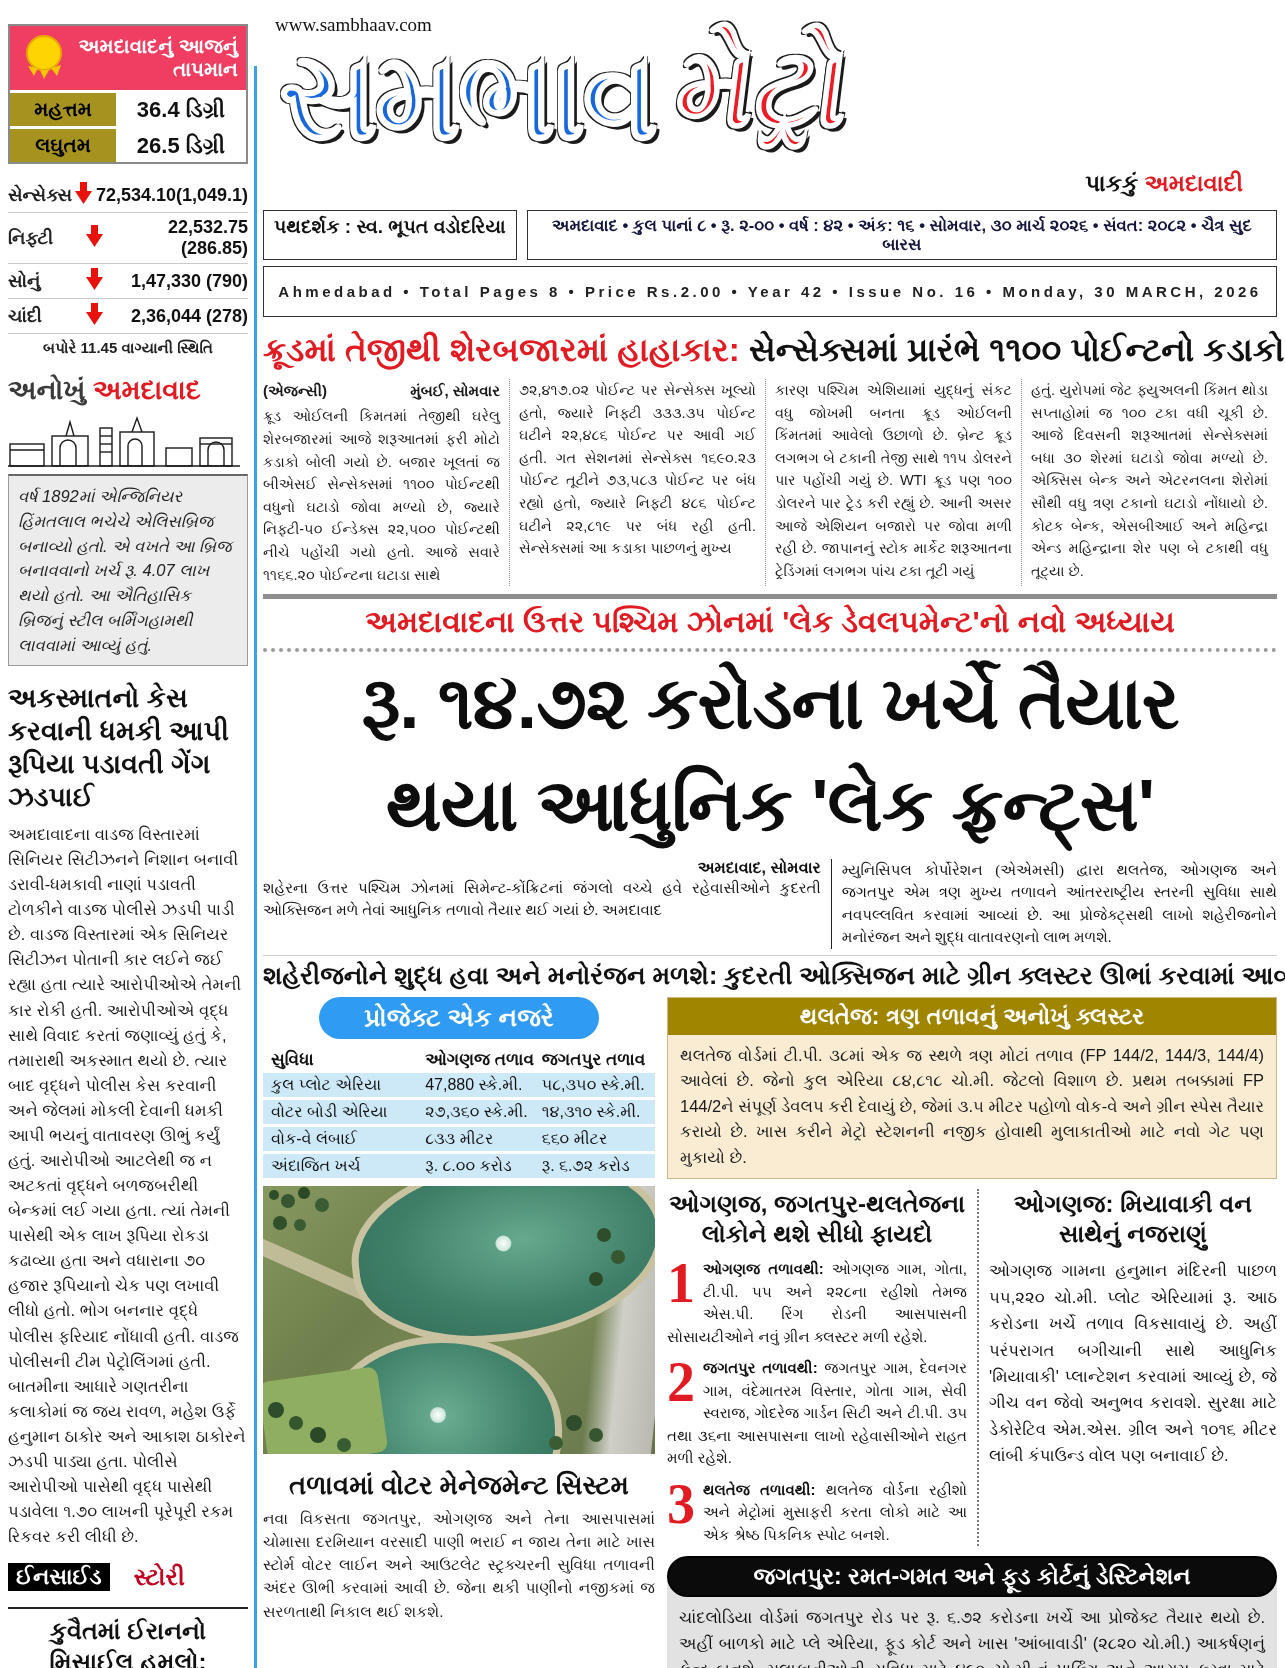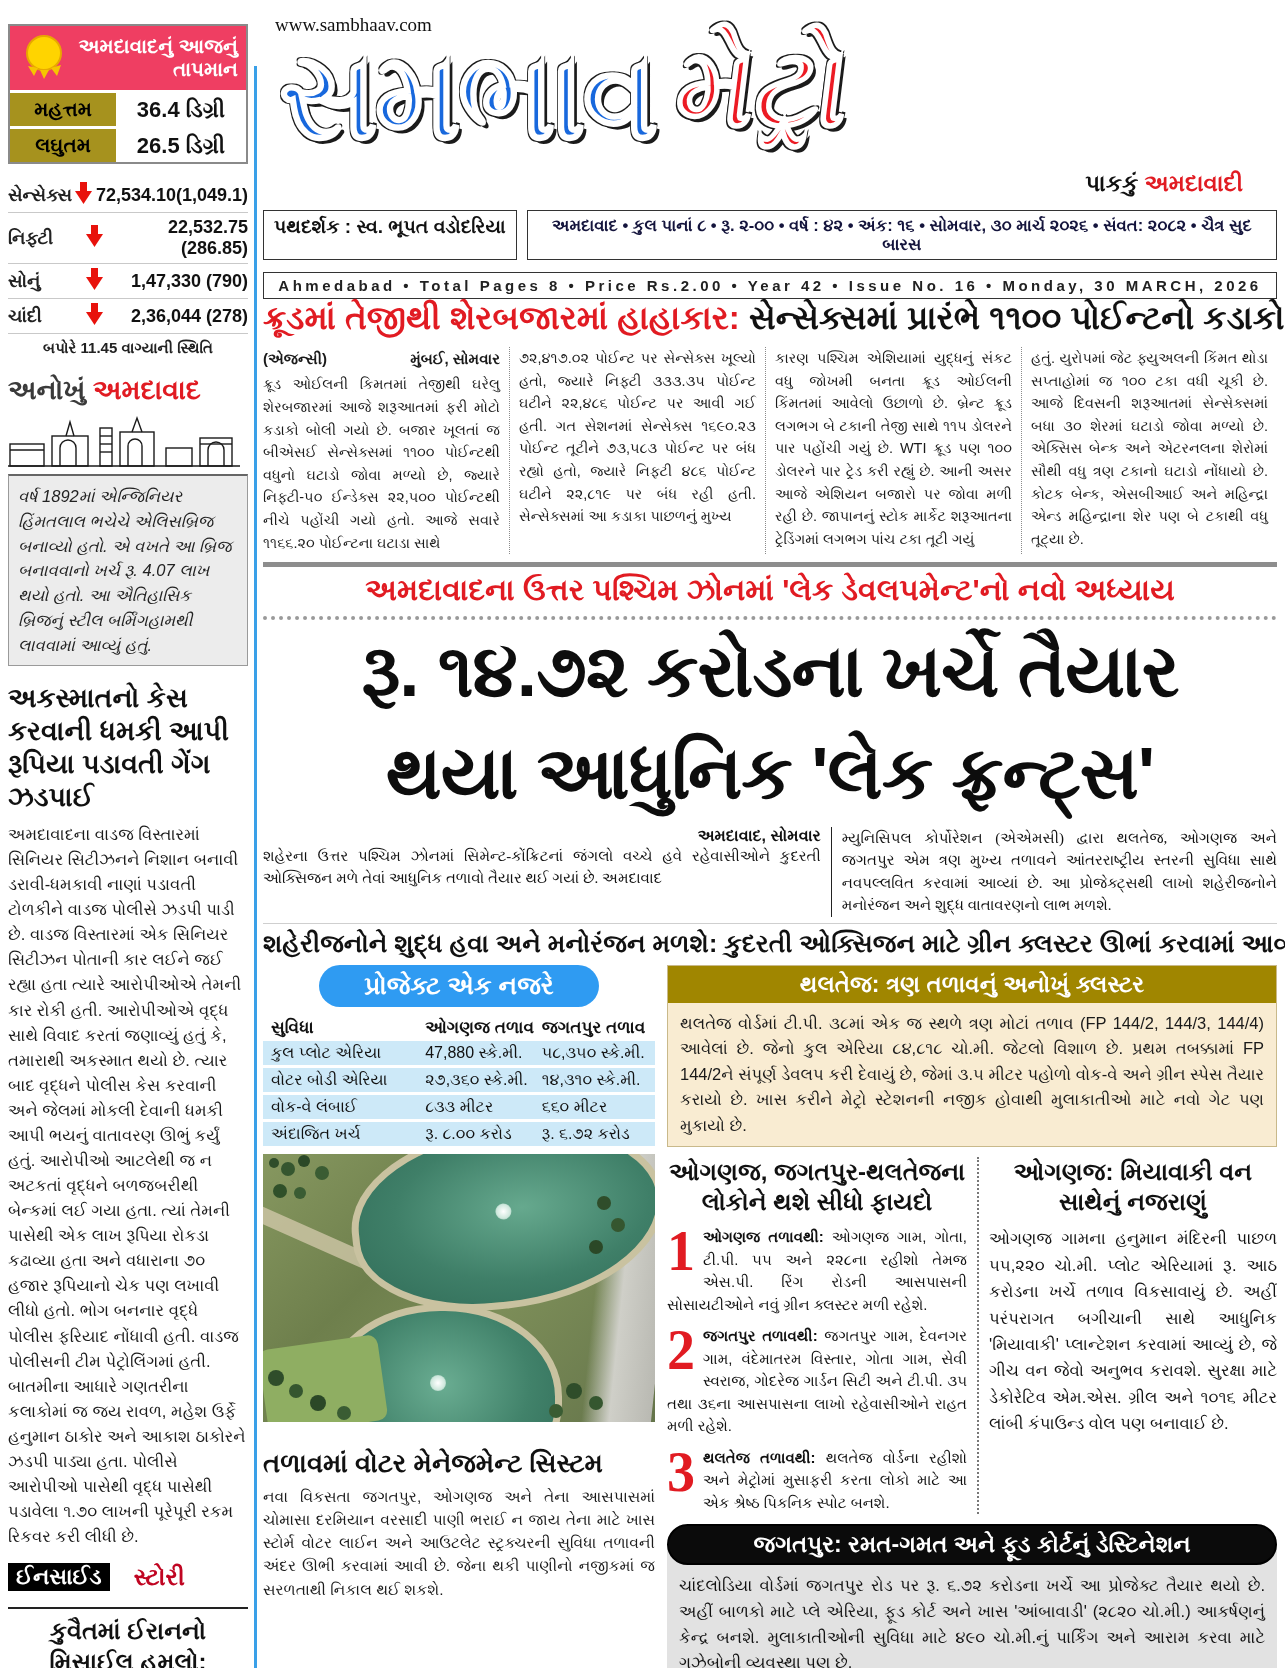--- a/index.html
+++ b/index.html
@@ -50,24 +50,24 @@
     -webkit-text-stroke:2.5px #fff;text-shadow:4px 4px 0 #1b1b1b,-2px -2px 0 #1b1b1b,2px -2px 0 #1b1b1b,-2px 2px 0 #1b1b1b;}
   .logo-accent{font-size:112px;font-weight:bold;color:#ec1b24;line-height:1.0;transform:skewX(-7deg);display:inline-block;
     -webkit-text-stroke:2px #fff;text-shadow:4px 4px 0 #1b1b1b,-2px -2px 0 #1b1b1b,2px -2px 0 #1b1b1b,-2px 2px 0 #1b1b1b;}
   .tagline{position:absolute;right:34px;top:164px;font-weight:bold;font-size:23px;}
   .tagline .tg1{color:#111;}
   .tagline .tg2{color:#e11b22;}
 
   .inforow{display:flex;gap:10px;margin-top:2px;}
   .mentor{border:1.5px solid #333;padding:5px 10px;font-weight:bold;font-size:19px;white-space:nowrap;}
   .gudate{border:1.5px solid #333;padding:5px 10px;font-weight:bold;font-size:16.5px;flex:1;text-align:center;color:#14143c;}
-  .endate{border:1.5px solid #333;margin-top:12px;padding:4px 10px;font-weight:bold;font-size:15px;letter-spacing:3.5px;color:#222;text-align:center;}
+  .endate{border:1.5px solid #333;margin-top:6px;padding:16px 10px;font-weight:bold;font-size:15px;letter-spacing:3.5px;color:#222;text-align:center;}
 
   
-  .story1{margin-top:0;}
+  .story1{margin-top:14px;}
   .story1-head{font-size:33px;font-weight:bold;line-height:1.15;white-space:nowrap;}
   .story1-head .hred{color:#e11b22;}
   .story1-head .hblk{color:#111;}
   .story1-cols{display:flex;margin-top:10px;}
   .s1col{flex:1;border-left:1.5px dotted #8a8a8a;padding:0 9px;font-size:14.5px;line-height:1.56;text-align:justify;color:#1a1a1a;}
   .s1col:first-child{border-left:none;padding-left:0;}
   .s1byline{display:flex;justify-content:space-between;font-weight:bold;font-size:15px;margin-bottom:3px;}
   .thick-rule{height:5px;background:#8d8d8d;margin:8px 0 6px 0;}
 
   
@@ -100,21 +100,21 @@
     background:radial-gradient(ellipse at 50% 42%,#6aad92 0%,#41826a 55%,#306b57 100%);border:7px solid #c9c2a0;}
   .fountain{position:absolute;width:16px;height:16px;border-radius:50%;background:radial-gradient(#ffffff,#cfe8dd 60%,rgba(255,255,255,0));}
   .lake1 .fountain{left:138px;top:70px;}
   .lake2 .fountain{left:100px;top:64px;}
   .trees{position:absolute;left:6px;top:4px;width:10px;height:10px;border-radius:50%;background:#2f4d2a;
     box-shadow:14px 6px 0 2px #35562f,30px -2px 0 1px #2b4827,48px 10px 0 2px #3a5c33,6px 28px 0 2px #2f5029,26px 30px 0 1px #3a5c33,
     2px 215px 0 3px #2f4d2a,22px 228px 0 2px #35562f,44px 240px 0 3px #2b4827,70px 250px 0 2px #3a5c33,
     330px 40px 0 2px #2f4d2a,344px 62px 0 2px #35562f,322px 84px 0 2px #2b4827,
     300px 228px 0 3px #2f4d2a,322px 240px 0 2px #35562f,282px 248px 0 2px #3a5c33;}
   .grass{position:absolute;left:0;bottom:-6px;width:120px;height:86px;background:#8fae62;border-radius:10px;transform:rotate(-8deg);}
-  .caption-head{font-weight:bold;font-size:26px;text-align:left;margin-top:26px;}
+  .caption-head{font-weight:bold;font-size:26px;text-align:center;margin-top:16px;}
   .caption-body{font-size:15.5px;line-height:1.5;text-align:justify;margin-top:6px;color:#1a1a1a;}
 
   .colBC{flex:1;margin-left:12px;min-width:0;}
   .thaltej{border:1px solid #c9b98a;background:#f9ecd2;}
   .thaltej-head{background:#a08600;color:#fff;font-weight:bold;font-size:23px;text-align:center;padding:5px 0;}
   .thaltej-body{padding:8px 12px;font-size:16.5px;line-height:1.55;text-align:justify;color:#1a1a1a;}
   .midrow{display:flex;margin-top:10px;}
   .benefits{flex:1;padding-right:10px;min-width:0;}
   .benefits-head{font-weight:bold;font-size:24px;text-align:center;line-height:1.25;}
   .bitem{margin-top:9px;font-size:15px;line-height:1.5;text-align:justify;overflow:hidden;}

